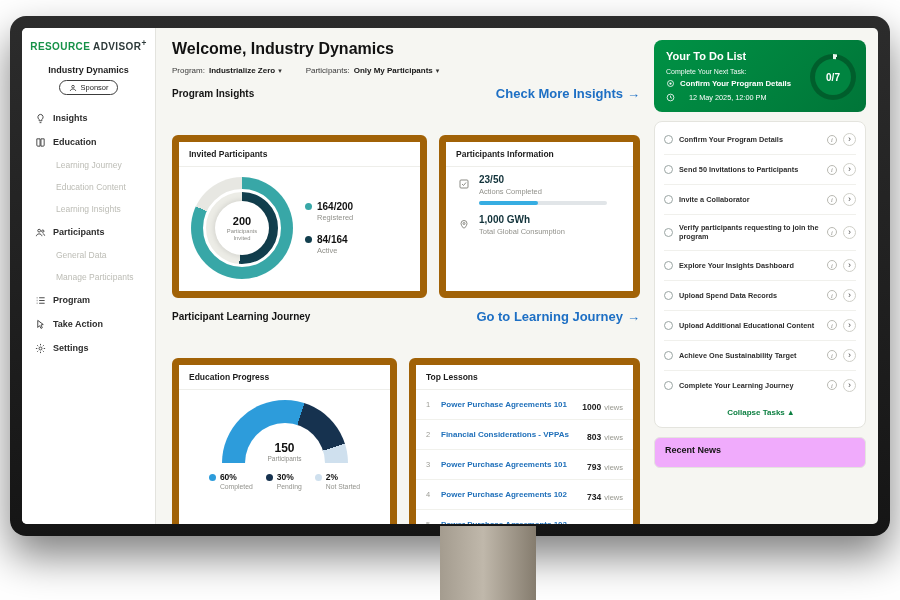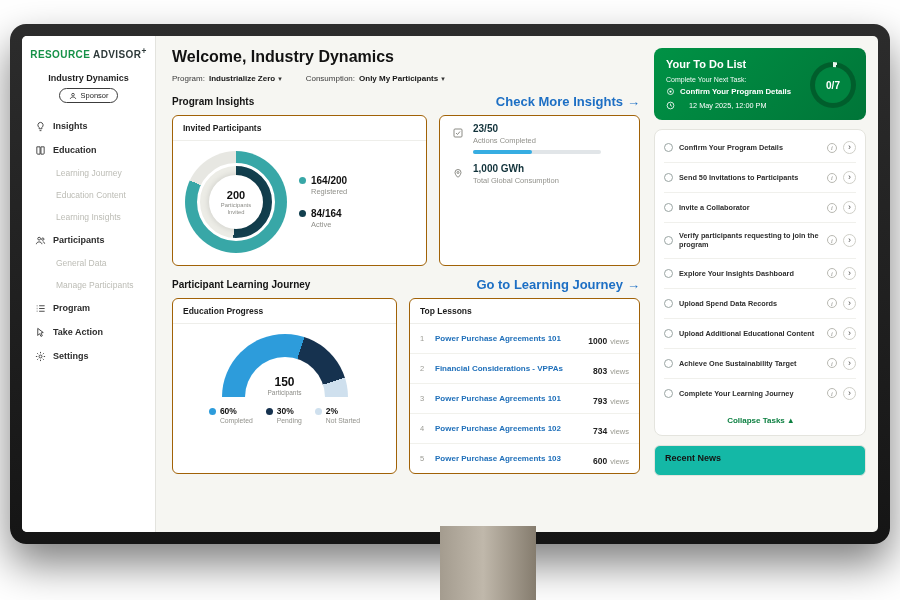--- a/index.html
+++ b/index.html
@@ -8,21 +8,21 @@
     position:relative;
     background:
       radial-gradient(circle at 6% 98%, rgba(15,15,15,.62), transparent 35%),
       radial-gradient(ellipse at 55% 100%, rgba(205,195,176,.5), transparent 40%),
       linear-gradient(100deg,#938d84 0%,#958a7c 38%,#83756
 7 60%,#6e6253 74%,#5a4d40 86%,#4c463e 100%);
   }
   
   .stand { position:absolute; left:440px; top:526px; width:96px; height:74px;
     background:linear-gradient(90deg,#a49c8f,#c0b8ab 45%,#857c6e); }
-  .monitor { position:absolute; left:10px; top:24px; width:880px; height:520px;
+  .monitor { position:absolute; left:10px; top:16px; width:880px; height:520px;
     background:linear-gradient(180deg,#2c2c2c,#151515); border-radius:16px; padding:12px;
     box-shadow:0 20px 42px rgba(0,0,0,.5); }
   .screen { width:100%; height:100%; background:#f6f6f2; border-radius:5px; display:flex; overflow:hidden; }
 
   
   .sidebar { width:134px; background:#ffffff; border-right:1px solid #e3e3de; padding-top:10px; flex-shrink:0; }
   .brand { text-align:center; font-size:10px; font-weight:bold; letter-spacing:.4px; white-space:nowrap; }
   .brand .g { color:#159147; } .brand .d { color:#2e3a3a; }
   .account { text-align:center; font-size:9px; font-weight:bold; color:#1e1e1e; margin-top:13px; }
   .sponsor { width:max-content; margin:5px auto 12px; border:1px solid #3c3c3c; border-radius:10px;
@@ -40,21 +40,21 @@
   .main { flex:1; min-width:0; padding:12px 14px 0 16px; }
   .welcome { font-size:16px; font-weight:bold; color:#121212; }
   .filters { display:flex; gap:24px; margin-top:8px; font-size:8px; color:#3a3a3a; align-items:center; }
   .filter { display:flex; align-items:center; cursor:pointer; }
   .filter b { margin-left:4px; color:#161616; }
   .caret { font-size:7px; margin-left:3px; color:#333; }
   .section-row { display:flex; justify-content:space-between; align-items:center; margin-top:11px; margin-bottom:6px; }
   .section-title { font-size:10px; font-weight:bold; color:#141414; }
   .section-link { font-size:13px; font-weight:bold; color:#1d6fc4; display:flex; align-items:flex-end; gap:4px; cursor:pointer; }
   .cards { display:flex; gap:12px; }
-  .card { background:#fff; border:1px solid #a16207; border-radius:6px; overflow:hidden; }
+  .card { background:#fff; border:7px solid #a16207; border-radius:6px; overflow:hidden;margin-top:28px; }
   .card-title { font-size:8.5px; font-weight:bold; color:#1c1c1c; padding:7px 10px; border-bottom:1px solid #eeeeea; }
 
   
   .card-invited { width:255px; }
   .invited-body { display:flex; align-items:center; gap:12px; padding:10px 10px 12px 12px; }
   .donut-outer { width:102px; height:102px; border-radius:50%; display:grid; place-items:center; background:#e7e7e2; }
   .donut-mid { width:78px; height:78px; border-radius:50%; display:grid; place-items:center; border:3px solid #fff; background:#ececе6; }
   .donut-center { width:54px; height:54px; border-radius:50%; background:#fff; display:flex; flex-direction:column;
     align-items:center; justify-content:center; text-align:center; box-shadow:0 0 6px rgba(0,0,0,.15); }
   .donut-center .cv { font-size:11px; font-weight:bold; color:#111; }
@@ -117,21 +117,21 @@
   .task-row { display:flex; align-items:center; gap:6px; padding:8px 0; border-bottom:1px solid #f0f0ec; cursor:pointer; }
   .task-row.noline { border-bottom:none; }
   .task-check { width:9px; height:9px; border:1.2px solid #9aa5a3; border-radius:50%; flex-shrink:0; }
   .task-label { flex:1; font-size:7.3px; color:#2e2e2e; font-weight:bold; line-height:1.3; }
   .task-info { width:10px; height:10px; border:1px solid #b9b9b2; border-radius:50%; color:#8b8b85;
     font-size:6.5px; font-style:italic; display:grid; place-items:center; flex-shrink:0; font-family:"Liberation Serif",serif; }
   .task-go { width:13px; height:13px; border:1px solid #cfcfc8; border-radius:50%; color:#4c4c4c;
     font-size:9px; display:grid; place-items:center; flex-shrink:0; padding-bottom:1px; }
   .collapse { display:flex; justify-content:center; align-items:center; gap:4px; color:#0b7f40;
     font-weight:bold; font-size:8px; padding:8px 0 7px; cursor:pointer; }
-  .news { background:#14b8a6; border:1px solid #e4e4de; border-radius:6px; margin-top:9px; padding:7px 10px 12px;
+  .news { background:#f0abfc; border:1px solid #e4e4de; border-radius:6px; margin-top:9px; padding:7px 10px 12px;
     font-size:9px; font-weight:bold; color:#141414; }
 </style>
 </head>
 <body>
 
 <div class="monitor">
   <div class="screen">
 
     <div class="sidebar">
       <div class="brand">
@@ -222,21 +222,21 @@
     <div class="main">
       <div class="welcome">Welcome, Industry Dynamics</div>
 
       <div class="filters">
         <div class="filter">
           <span>Program:</span>
           <b>Industrialize Zero</b>
           <span class="caret">▾</span>
         </div>
         <div class="filter">
-          <span>Consumption:</span>
+          <span>Participants:</span>
           <b>Only My Participants</b>
           <span class="caret">▾</span>
         </div>
       </div>
 
       <div class="section-row">
         <div class="section-title">Program Insights</div>
         <div class="section-link">
           <span>Check More Insights</span>
           <span>→</span>
@@ -269,20 +269,21 @@
                 <div>
                   <div class="legend-value">84/164</div>
                   <div class="legend-label">Active</div>
                 </div>
               </div>
             </div>
           </div>
         </div>
 
         <div class="card card-info">
+          <div class="card-title">Participants Information</div>
           <div class="stat-row">
             <span class="stat-icon"><svg viewBox="0 0 24 24">
                   <rect x="4" y="4" width="16" height="16" rx="2" fill="none" stroke="currentColor" stroke-width="2"></rect>
                   <path d="M8 12l3 3 5-6" fill="none" stroke="currentColor" stroke-width="2"></path>
                 </svg></span>
             <div>
               <div class="stat-value">23/50</div>
               <div class="stat-label">Actions Completed</div>
               <div class="bar">
                   <div class="bar-fill" style="width: 46%;"></div>

